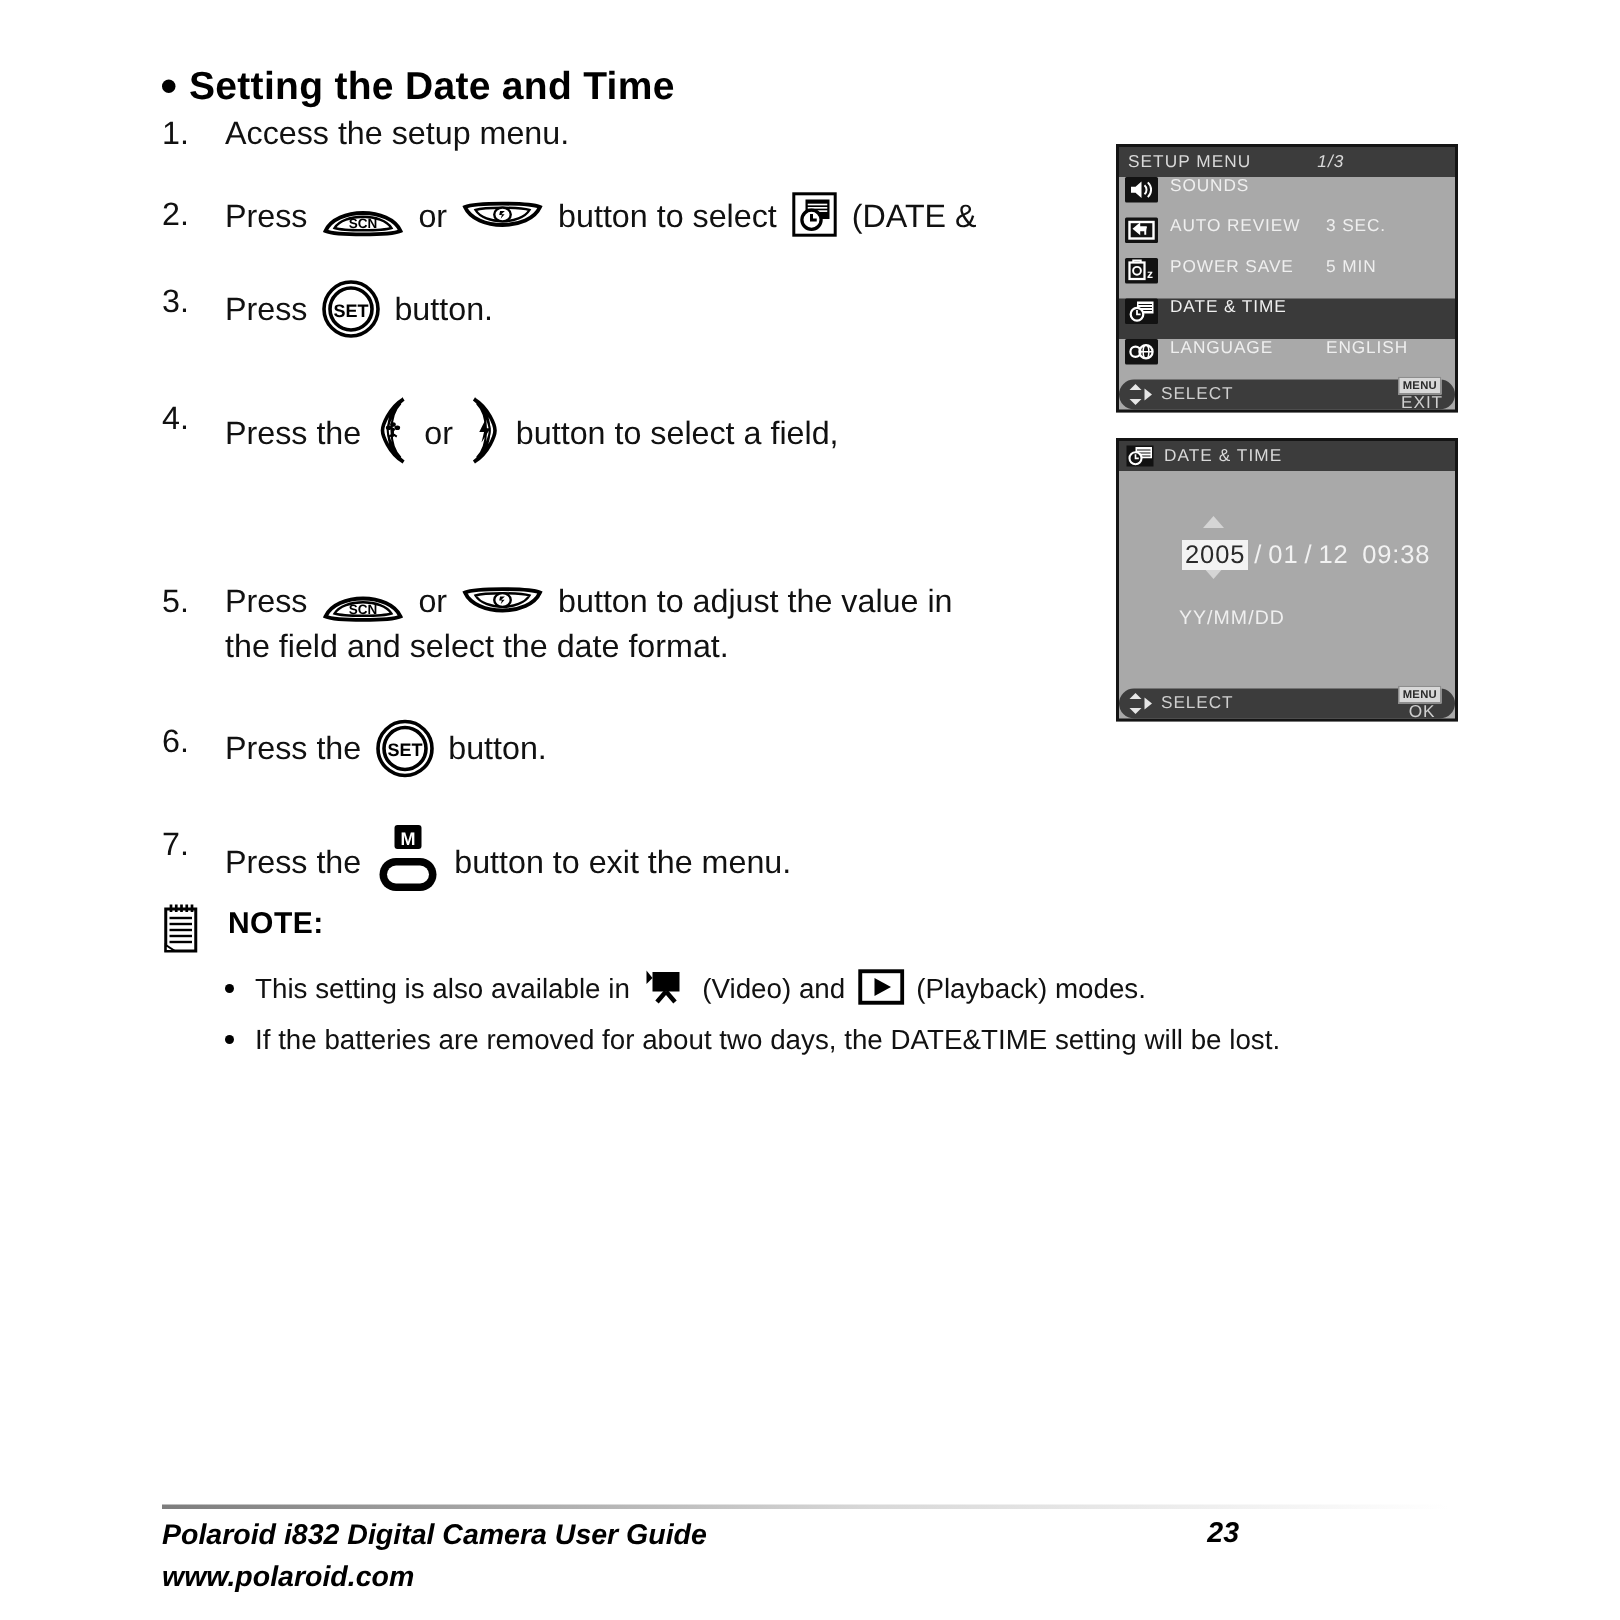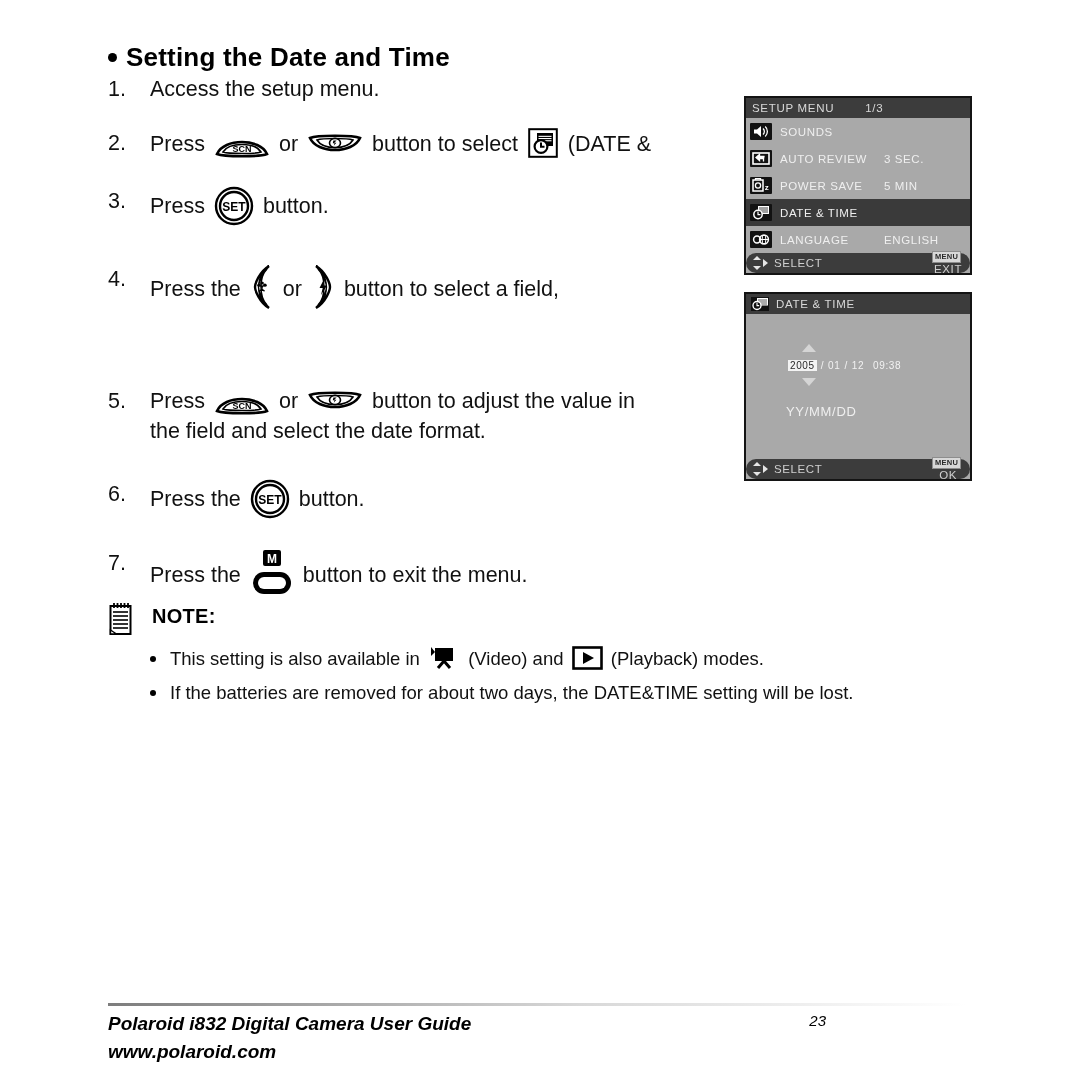--- a/index.html
+++ b/index.html
@@ -94,25 +94,25 @@
     border: 2px solid #141414;
     background: #a9a9a9;
     font-family: "Liberation Sans", sans-serif;
     box-sizing: border-box;
   }
   .lcd-title {
     height: 20px; background: #3c3c3c; color: #d9d9d9;
     font-size: 11.5px; letter-spacing: .7px;
     display: flex; align-items: center; padding: 0 6px;
   }
-  .lcd-title .tpage { margin-left: 31px; }
+  .lcd-title .tpage { margin-left: 44px; font-style: italic; }
   .lcd-body { background: #a9a9a9; }
 
   .menu-row {
-    height: 27px; display: flex; align-items: center;
+    height: 27px; display: flex; align-items: flex-start;
     padding: 0 4px; color: #efefef;
     font-size: 11.5px; letter-spacing: .6px;
   }
   .menu-row.sel { background: #3a3a3a; }
   .menu-row .mi {
     width: 22px; height: 17px; margin-right: 8px; flex: 0 0 22px;
     background: #121212; position: relative; border-radius: 1px;
   }
   .menu-row .mi svg { display: block; }
   .menu-row .mlabel { width: 104px; }
@@ -146,21 +146,21 @@
   }
   .dt-title .dticon-sm {
     width: 18px; height: 14px; background: #111; margin-right: 7px;
     flex: 0 0 18px;
   }
   .dt-title .dticon-sm svg { display: block; }
   .dt-body { height: 145px; position: relative; background: #a9a9a9; }
   .dt-fieldrow {
     position: absolute; left: 42px; top: 46px;
     display: flex; align-items: center;
-    font-size: 10px; color: #f2f2f2; letter-spacing: .6px;
+    font-size: 17px; color: #f2f2f2; letter-spacing: .6px;
   }
   .dt-fieldrow .hl {
     background: #f3f3f3; color: #2a2a2a; padding: 0 2px;
   }
   .dt-fieldrow .sep { margin: 0 4px; }
   .dt-fieldrow .gap { width: 9px; display: inline-block; }
   .dt-arrow-up, .dt-arrow-dn {
     position: absolute; left: 56px;
     width: 0; height: 0;
     border-left: 7px solid transparent; border-right: 7px solid transparent;
@@ -177,21 +177,21 @@
     position: absolute; left: 108px; top: 1003px; width: 858px; height: 3px;
     background: linear-gradient(to right, #7d7d7d 0%, #d8d8d8 55%, #ffffff 100%);
   }
   .foot-left {
     position: absolute; left: 108px; top: 1010px;
     font-size: 19px; font-weight: bold; font-style: italic;
     line-height: 28px;
   }
   .foot-page {
     position: absolute; right: 106px; top: 1012px;
-    font-size: 15px; font-weight: normal; font-style: italic;
+    font-size: 19px; font-weight: bold; font-style: italic;
   }
 </style>
 </head>
 <body>
 
 <div class="page">
 
   <div class="heading">
     <span class="bullet"></span><span>Setting the Date and Time</span>
   </div>

